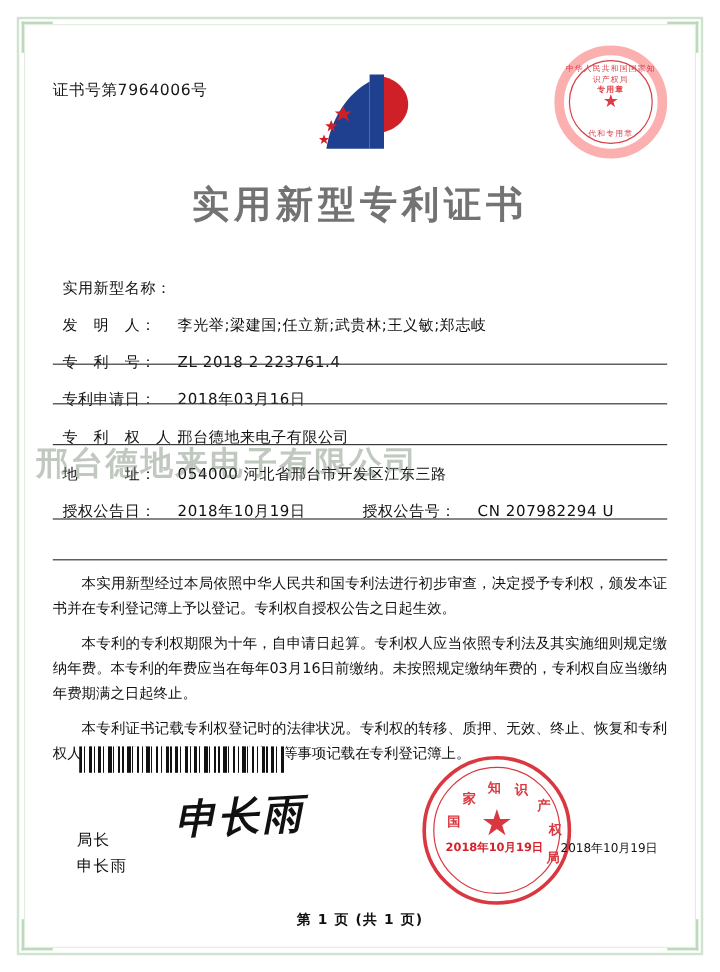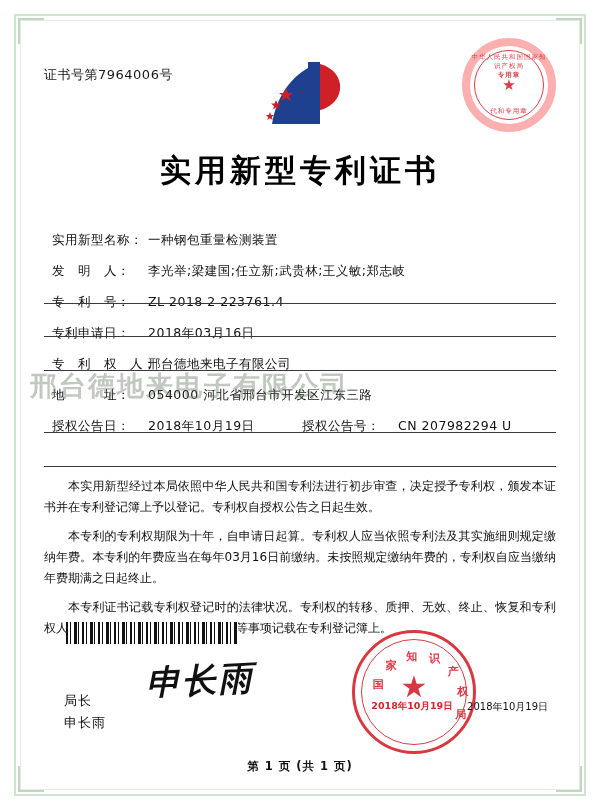--- a/index.html
+++ b/index.html
@@ -119,21 +119,21 @@
   .doc-title {
     position: absolute;
     left: 0;
     top: 150px;
     width: 100%;
     text-align: center;
     font-family: "DejaVu Sans", "Liberation Sans", sans-serif;
     font-weight: bold;
     font-size: 31px;
     letter-spacing: 4px;
-    color: #000000;
+    color: #737373;
   }
 
   .fields {
     position: absolute;
     left: 52px;
     top: 232px;
     width: 500px;
     font-size: 12.5px;
     color: #111;
   }
@@ -333,21 +333,20 @@
     <div class="seal-mid">专用章</div>
     <div class="seal-star">★</div>
     <div class="seal-arc-bottom">代和专用章</div>
   </div>
 
   <div class="doc-title">实用新型专利证书</div>
 
   <div class="fields">
     <div class="field-row">
       <div class="field-label">实用新型名称：</div>
-      <div class="field-value">一种钢包重量检测装置</div>
     </div>
     <div class="field-row">
       <div class="field-label">发　明　人：</div>
       <div class="field-value">李光举;梁建国;任立新;武贵林;王义敏;郑志岐</div>
     </div>
     <div class="field-row">
       <div class="field-label">专　利　号：</div>
       <div class="field-value">ZL 2018 2 223761.4</div>
     </div>
     <div class="field-row">

